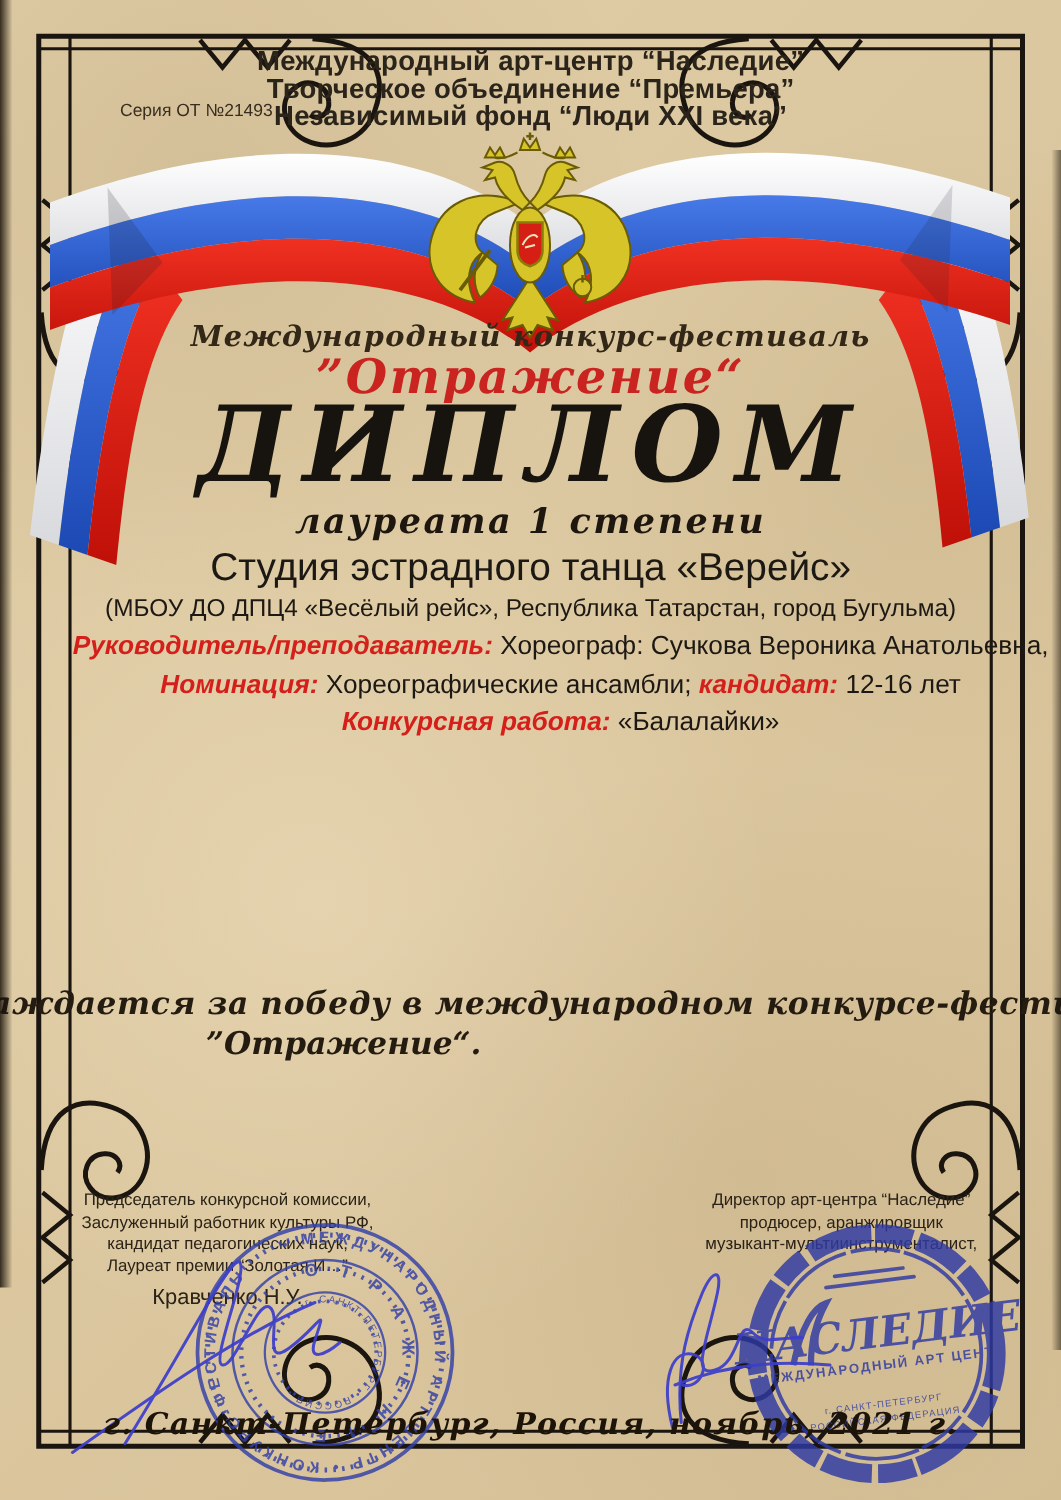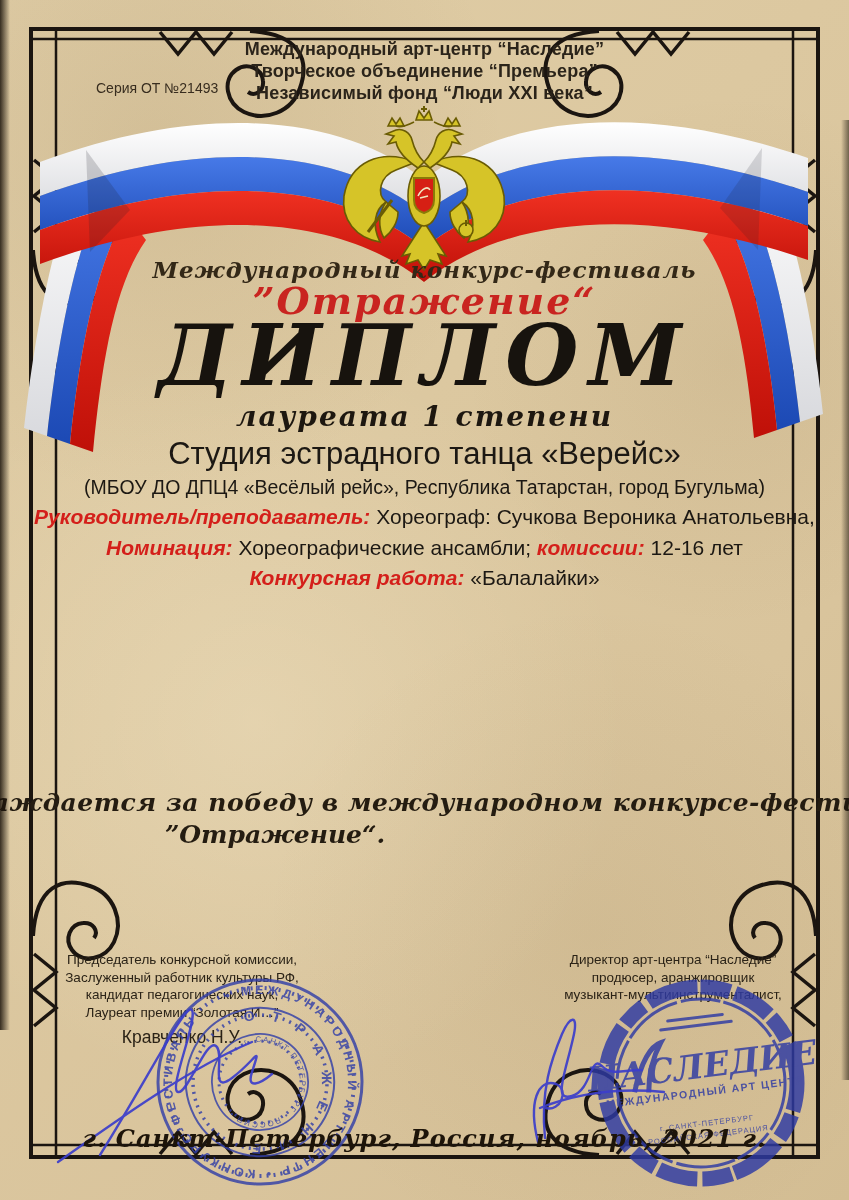--- a/index.html
+++ b/index.html
@@ -12,30 +12,30 @@
       linear-gradient(135deg,#e0cda6 0%,#dcc8a0 40%,#d9c49c 70%,#d3bd93 100%);
     font-family:"Liberation Sans",sans-serif;color:#241d14;}
   .edge-shadow-left{position:absolute;left:0;top:0;width:10px;height:1030px;
     background:linear-gradient(90deg,rgba(25,18,10,.85),rgba(25,18,10,0));pointer-events:none;}
   .edge-shadow-right{position:absolute;right:0;top:120px;width:8px;height:960px;
     background:linear-gradient(270deg,rgba(25,18,10,.55),rgba(25,18,10,0));pointer-events:none;}
   .abs{position:absolute;}
   .ctr{left:50%;transform:translateX(-50%);white-space:nowrap;}
   svg{display:block;}
   
-  .org-lines{top:38px;text-align:center;font-weight:bold;font-size:18px;line-height:22px;color:#2b241a;letter-spacing:.2px;}
+  .org-lines{top:38px;text-align:center;font-weight:bold;font-size:22px;line-height:22px;color:#2b241a;letter-spacing:.2px;}
   .series{left:96px;top:80px;font-size:14px;color:#382d1f;text-align:right;}
   .script{font-family:"DejaVu Serif",serif;font-style:italic;font-weight:bold;}
   .fest-line{top:256px;font-size:23px;color:#332817;letter-spacing:1px;}
   .fest-name{top:278px;font-size:38px;color:#c92420;letter-spacing:2px;}
   .diploma-title{top:314px;font-size:84px;line-height:84px;color:#17130e;letter-spacing:10px;}
   .diploma-degree{top:400px;font-size:28px;color:#1d1710;letter-spacing:2px;}
   .recipient-name{top:436px;font-size:31px;color:#1c1813;}
   .recipient-org{top:476px;font-size:19.5px;color:#1c1813;}
-  .info-line{font-size:21px;color:#1c1813;}
+  .info-line{font-size:21px;color:#1c1813;margin-left:24px;}
   .info-1{top:505px;}  .info-2{top:536px;}  .info-3{top:566px;}
   .red-label{font-style:italic;font-weight:bold;color:#d41f1a;}
   .award-1{top:788px;font-size:25px;color:#241c11;letter-spacing:.5px;}
   .award-2{top:820px;left:275px;transform:translateX(-50%);font-size:25px;color:#241c11;white-space:nowrap;}
   .sig-block{font-size:13.5px;line-height:17.5px;text-align:center;color:#2b2317;}
   .sig-left{left:32px;top:951px;width:300px;}
   .sig-right{left:528px;top:951px;width:290px;}
   .sig-name{font-size:17.5px;margin-top:8px;color:#2b2317;}
   .date-line{top:1124px;font-size:24px;color:#1d1409;letter-spacing:1px;}
   .stamp{opacity:.82;}
@@ -144,21 +144,21 @@
 
   <div class="abs ctr script fest-line">Международный конкурс-фестиваль</div>
   <div class="abs ctr script fest-name">”Отражение“</div>
 
   <div class="abs ctr script diploma-title">ДИПЛОМ</div>
   <div class="abs ctr script diploma-degree">лауреата 1 степени</div>
 
   <div class="abs ctr recipient-name">Студия эстрадного танца «Верейс»</div>
   <div class="abs ctr recipient-org">(МБОУ ДО ДПЦ4 «Весёлый рейс», Республика Татарстан, город Бугульма)</div>
   <div class="abs ctr info-line info-1"><span class="red-label">Руководитель/преподаватель:</span><span> Хореограф: Сучкова Вероника Анатольевна,</span></div>
-  <div class="abs ctr info-line info-2"><span class="red-label">Номинация:</span><span> Хореографические ансамбли; </span><span class="red-label">комиссии:</span><span> 12-16 лет</span></div>
+  <div class="abs ctr info-line info-2"><span class="red-label">Номинация:</span><span> Хореографические ансамбли; </span><span class="red-label">кандидат:</span><span> 12-16 лет</span></div>
   <div class="abs ctr info-line info-3"><span class="red-label">Конкурсная работа:</span><span> «Балалайки»</span></div>
 
   <div class="abs ctr script award-1">Награждается за победу в международном конкурсе-фестивале</div>
   <div class="abs script award-2">”Отражение“.</div>
 
   <div class="abs sig-block sig-left">
     <div>Председатель конкурсной комиссии,</div>
     <div>Заслуженный работник культуры РФ,</div>
     <div>кандидат педагогических наук,</div>
     <div>Лауреат премии “Золотая И…”</div>

